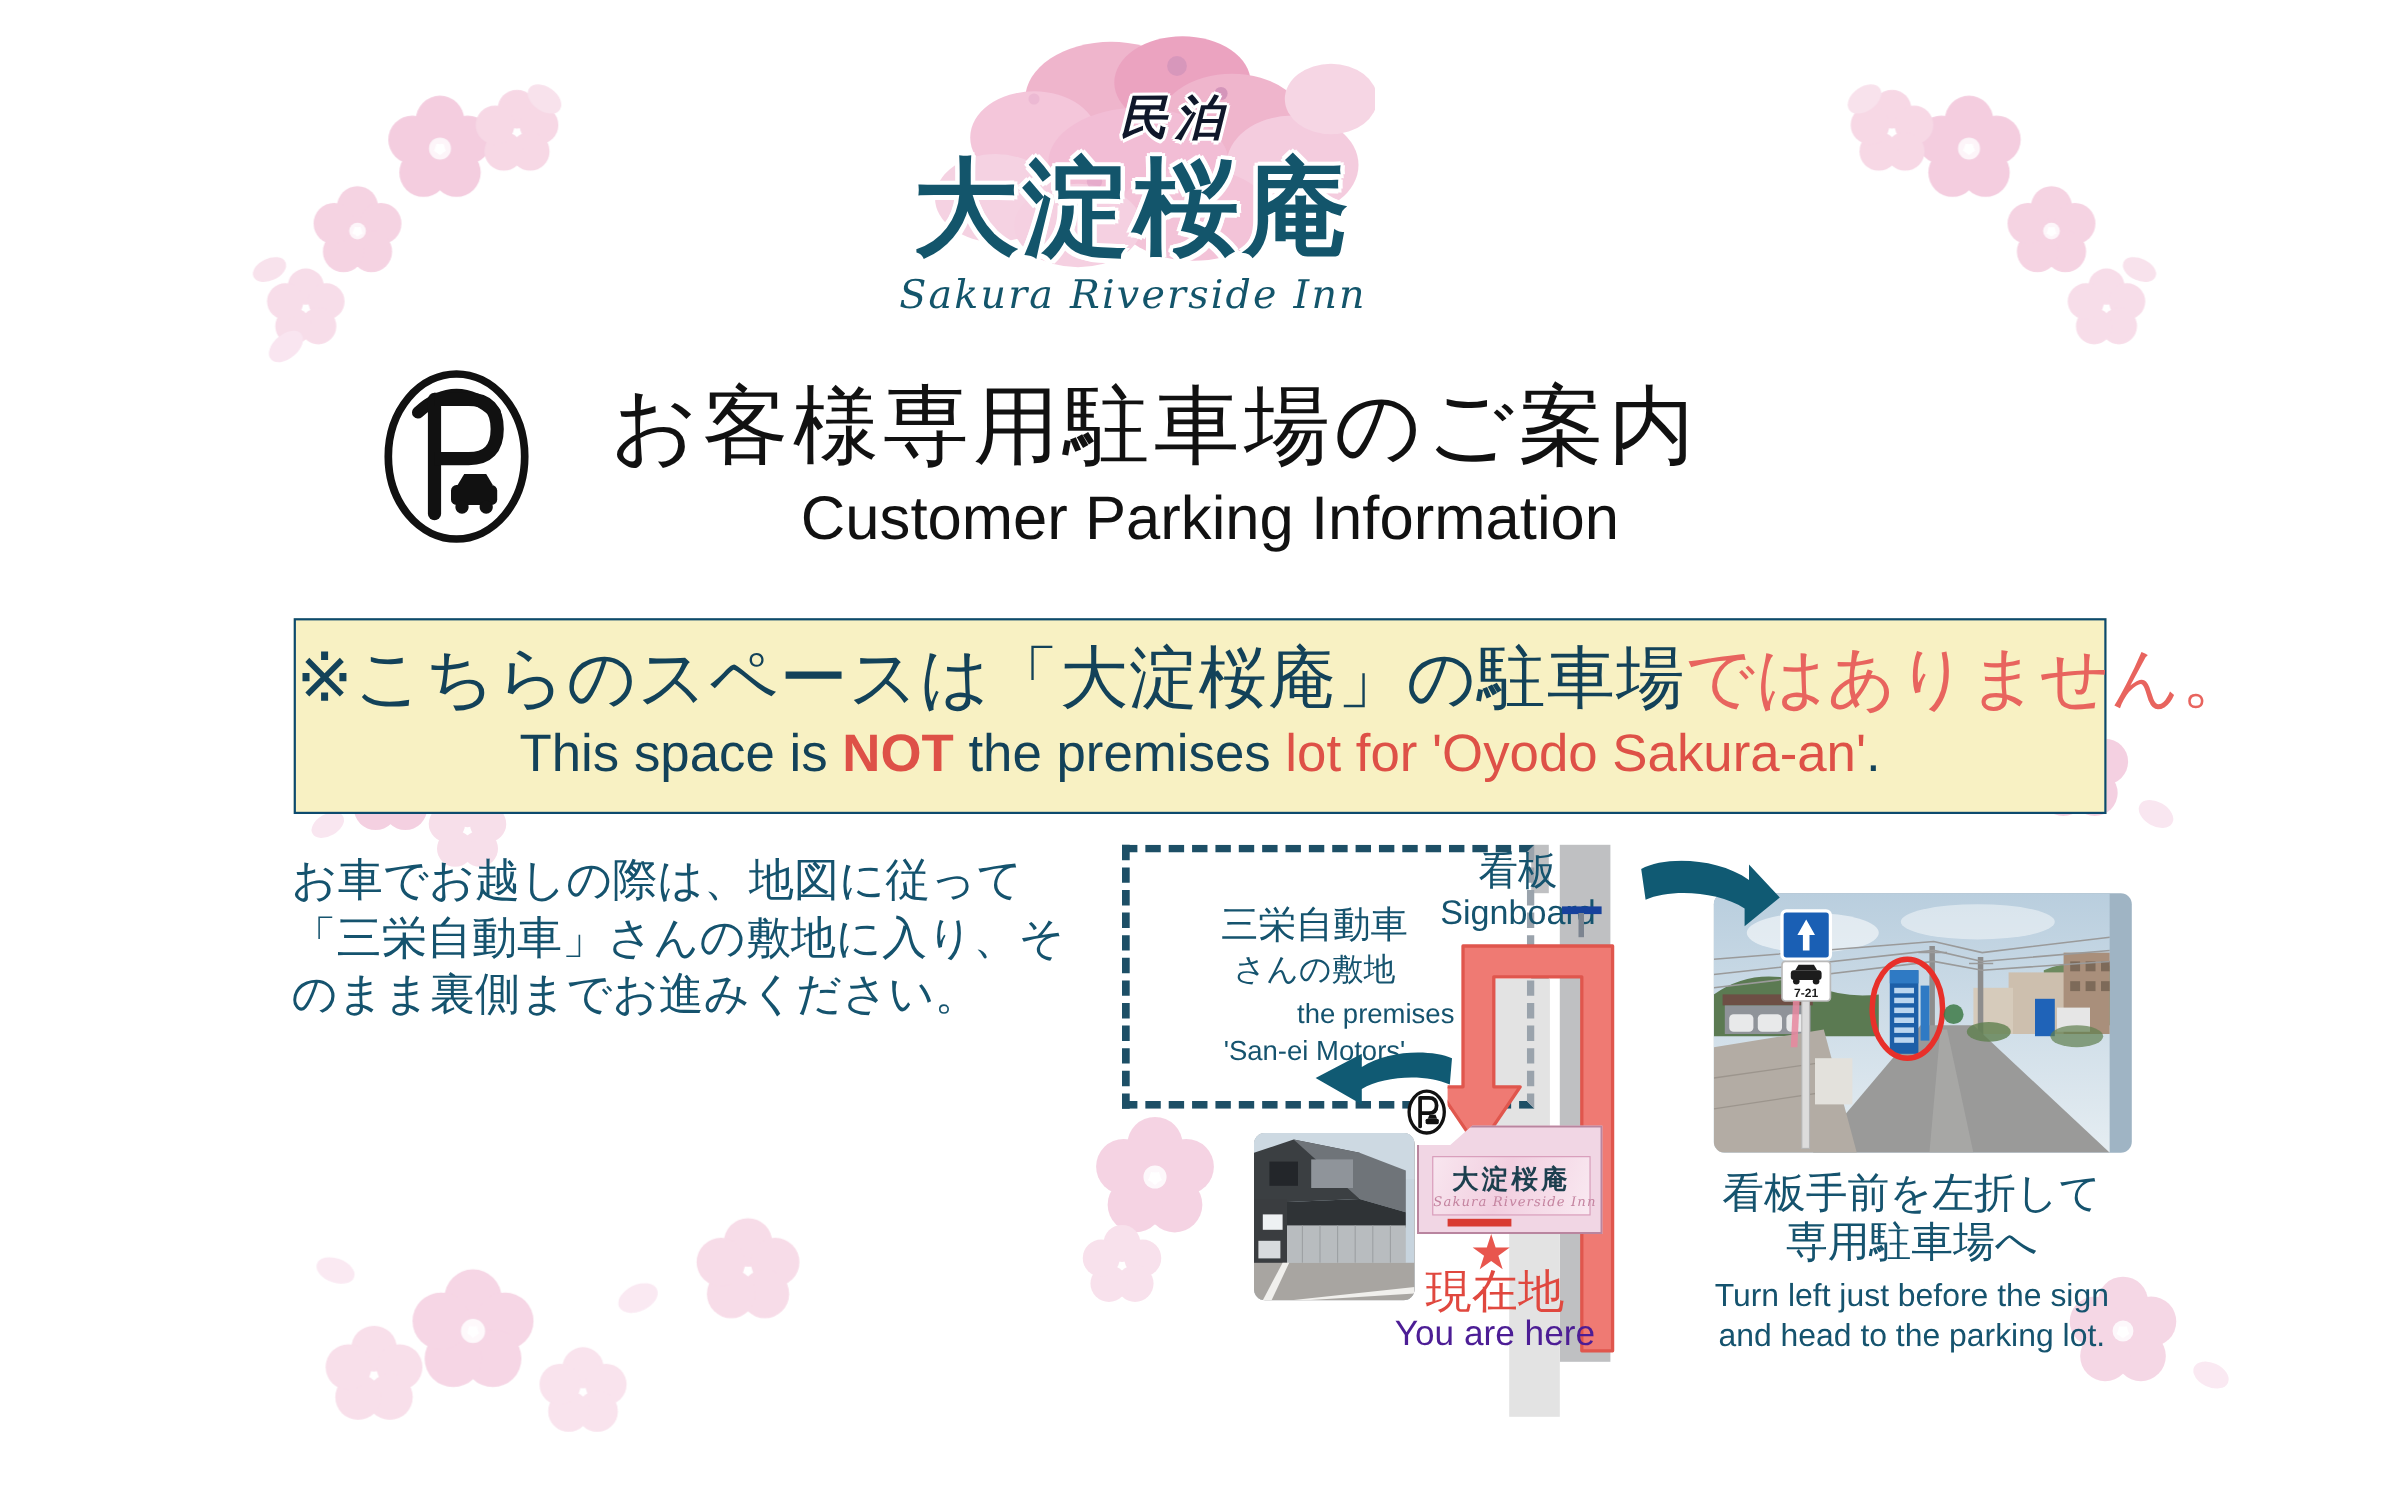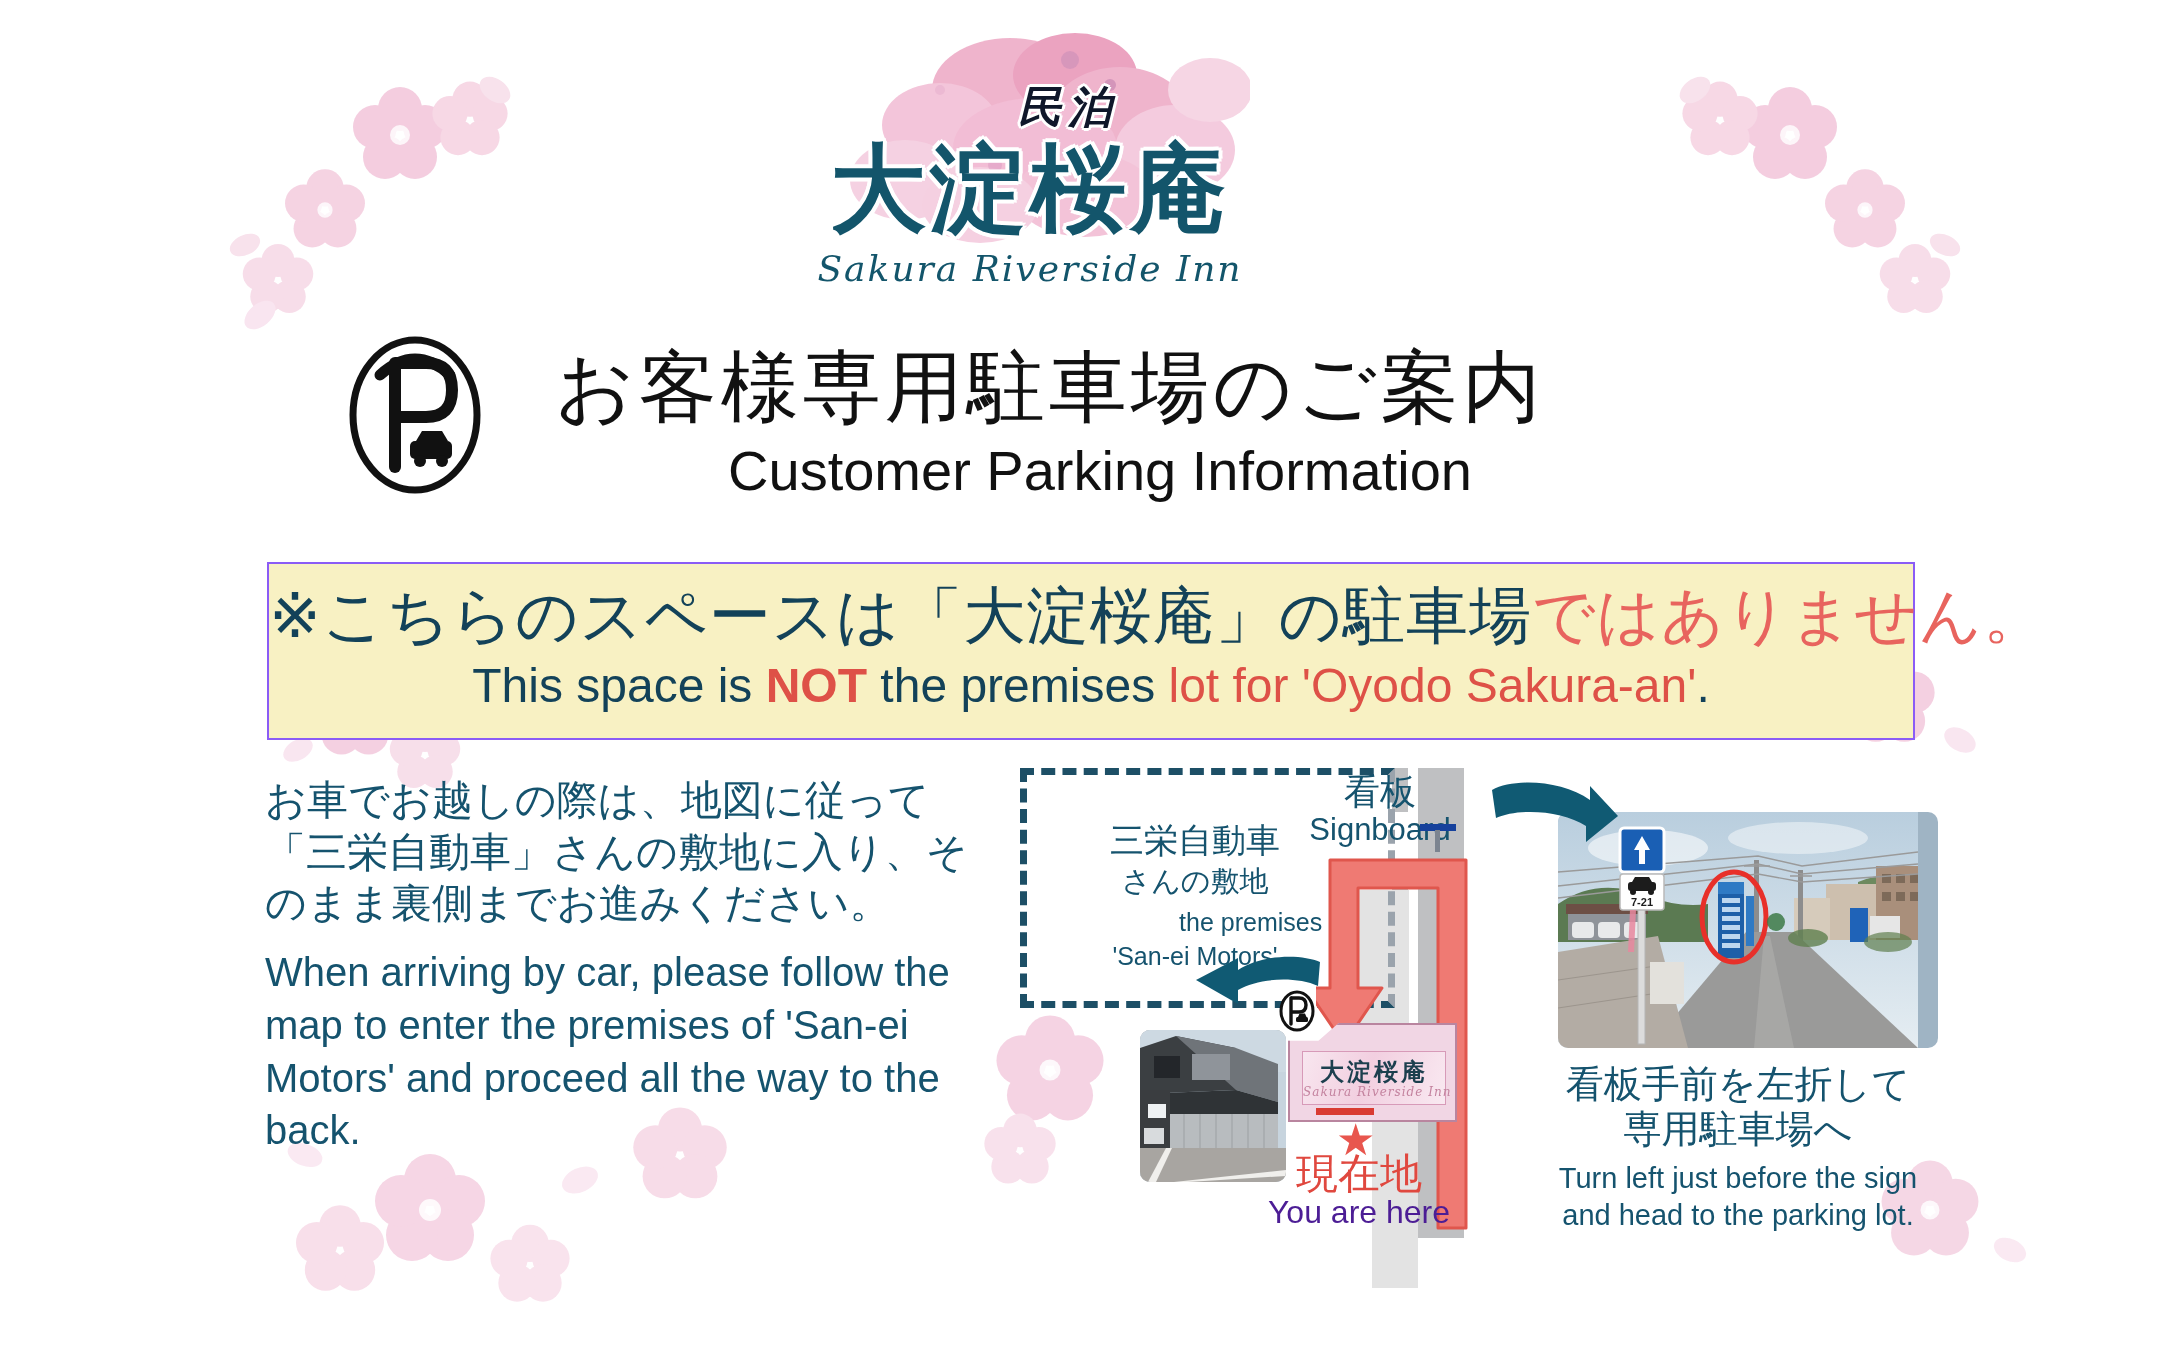--- a/index.html
+++ b/index.html
@@ -51,21 +51,21 @@
     font-family:"DejaVu Sans",sans-serif;
   }
   #heading-en{
     position:absolute;left:225px;top:108px;width:1090px;text-align:center;
     font-size:56px;color:#111;letter-spacing:0px;white-space:nowrap;
   }
 
   
   #warning-banner{
     position:absolute;left:267px;top:562px;width:1648px;height:178px;
-    background:#f8f1c3;border:2px solid #8b5cf6;box-sizing:border-box;
+    background:#f8f1c3;border:2px solid #0c4a6e;box-sizing:border-box;
   }
   #warn-jp{
     position:absolute;left:0;top:10px;width:100%;text-align:center;
     font-size:62px;color:#134259;white-space:nowrap;
     font-family:"DejaVu Sans",sans-serif;letter-spacing:1px;
   }
   #warn-jp .red{color:#e8645e;}
   #warn-en{
     position:absolute;left:0;top:94px;width:100%;text-align:center;
     font-size:48px;color:#134259;white-space:nowrap;
@@ -380,21 +380,20 @@
     <div id="warn-jp">
       <span>※こちらのスペースは「大淀桜庵」の駐車場</span><span class="red">ではありません。</span>
     </div>
     <div id="warn-en">
       <span>This space is </span><span class="red bold">NOT</span><span> the premises </span><span class="red">lot for 'Oyodo Sakura-an'</span><span>.</span>
     </div>
   </div>
 
   <div id="instructions">
     <div id="instr-jp">お車でお越しの際は、地図に従って「三栄自動車」さんの敷地に入り、そのまま裏側までお進みください。</div>
-    <div id="instr-en">When arriving by car, please follow the map to enter the premises of 'San-ei Motors' and proceed all the way to the back.</div>
   </div>
 
   <div id="map">
 
     <div class="road" style="left:398px;top:0px;width:46px;height:470px;"></div>
     <div class="road" style="left:372px;top:92px;width:16px;height:30px;"></div>
     <div class="road" style="left:372px;top:0px;width:16px;height:44px;"></div>
 
     <div class="bldg" style="left:335px;top:122px;width:54px;height:138px;"></div>
     <div class="bldg" style="left:352px;top:330px;width:46px;height:190px;"></div>

